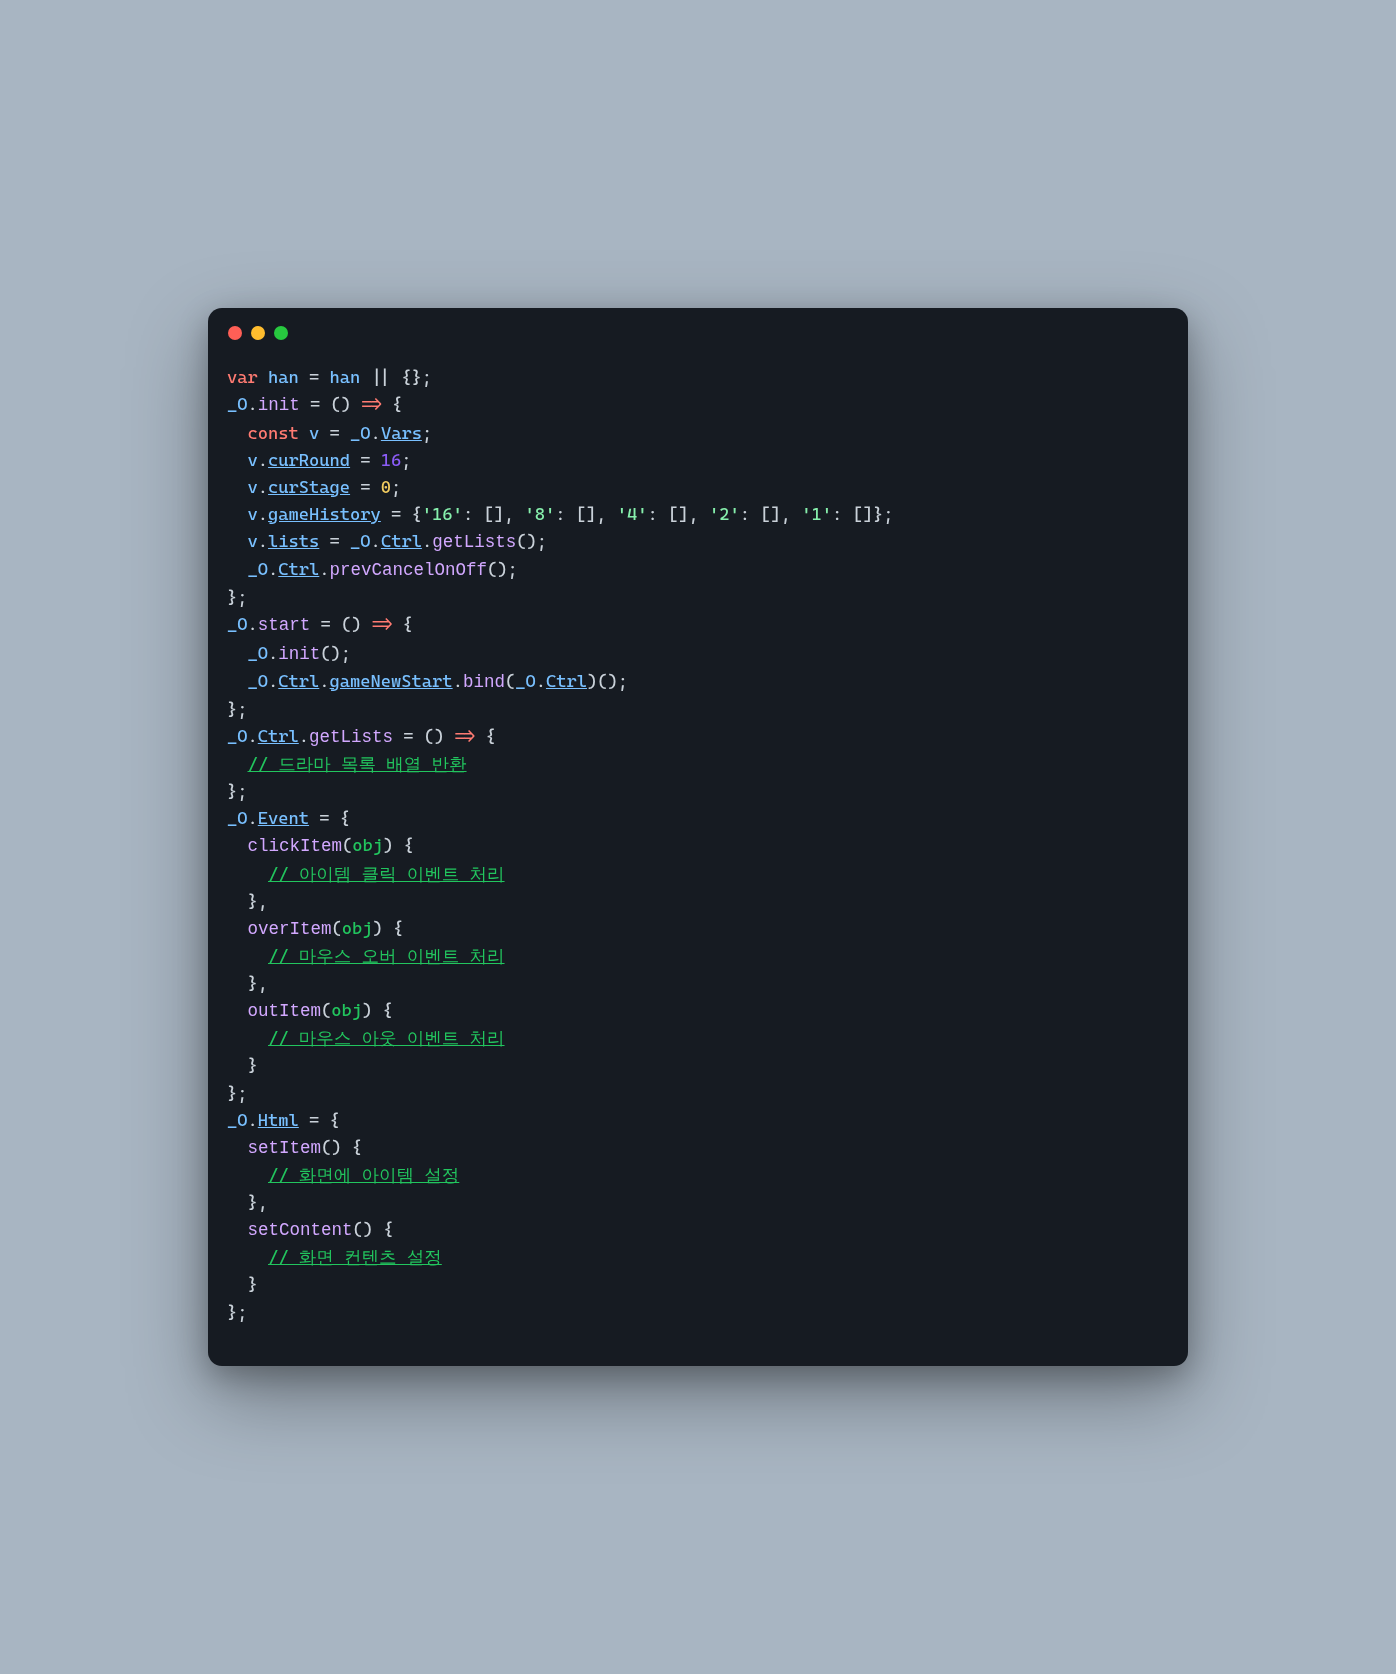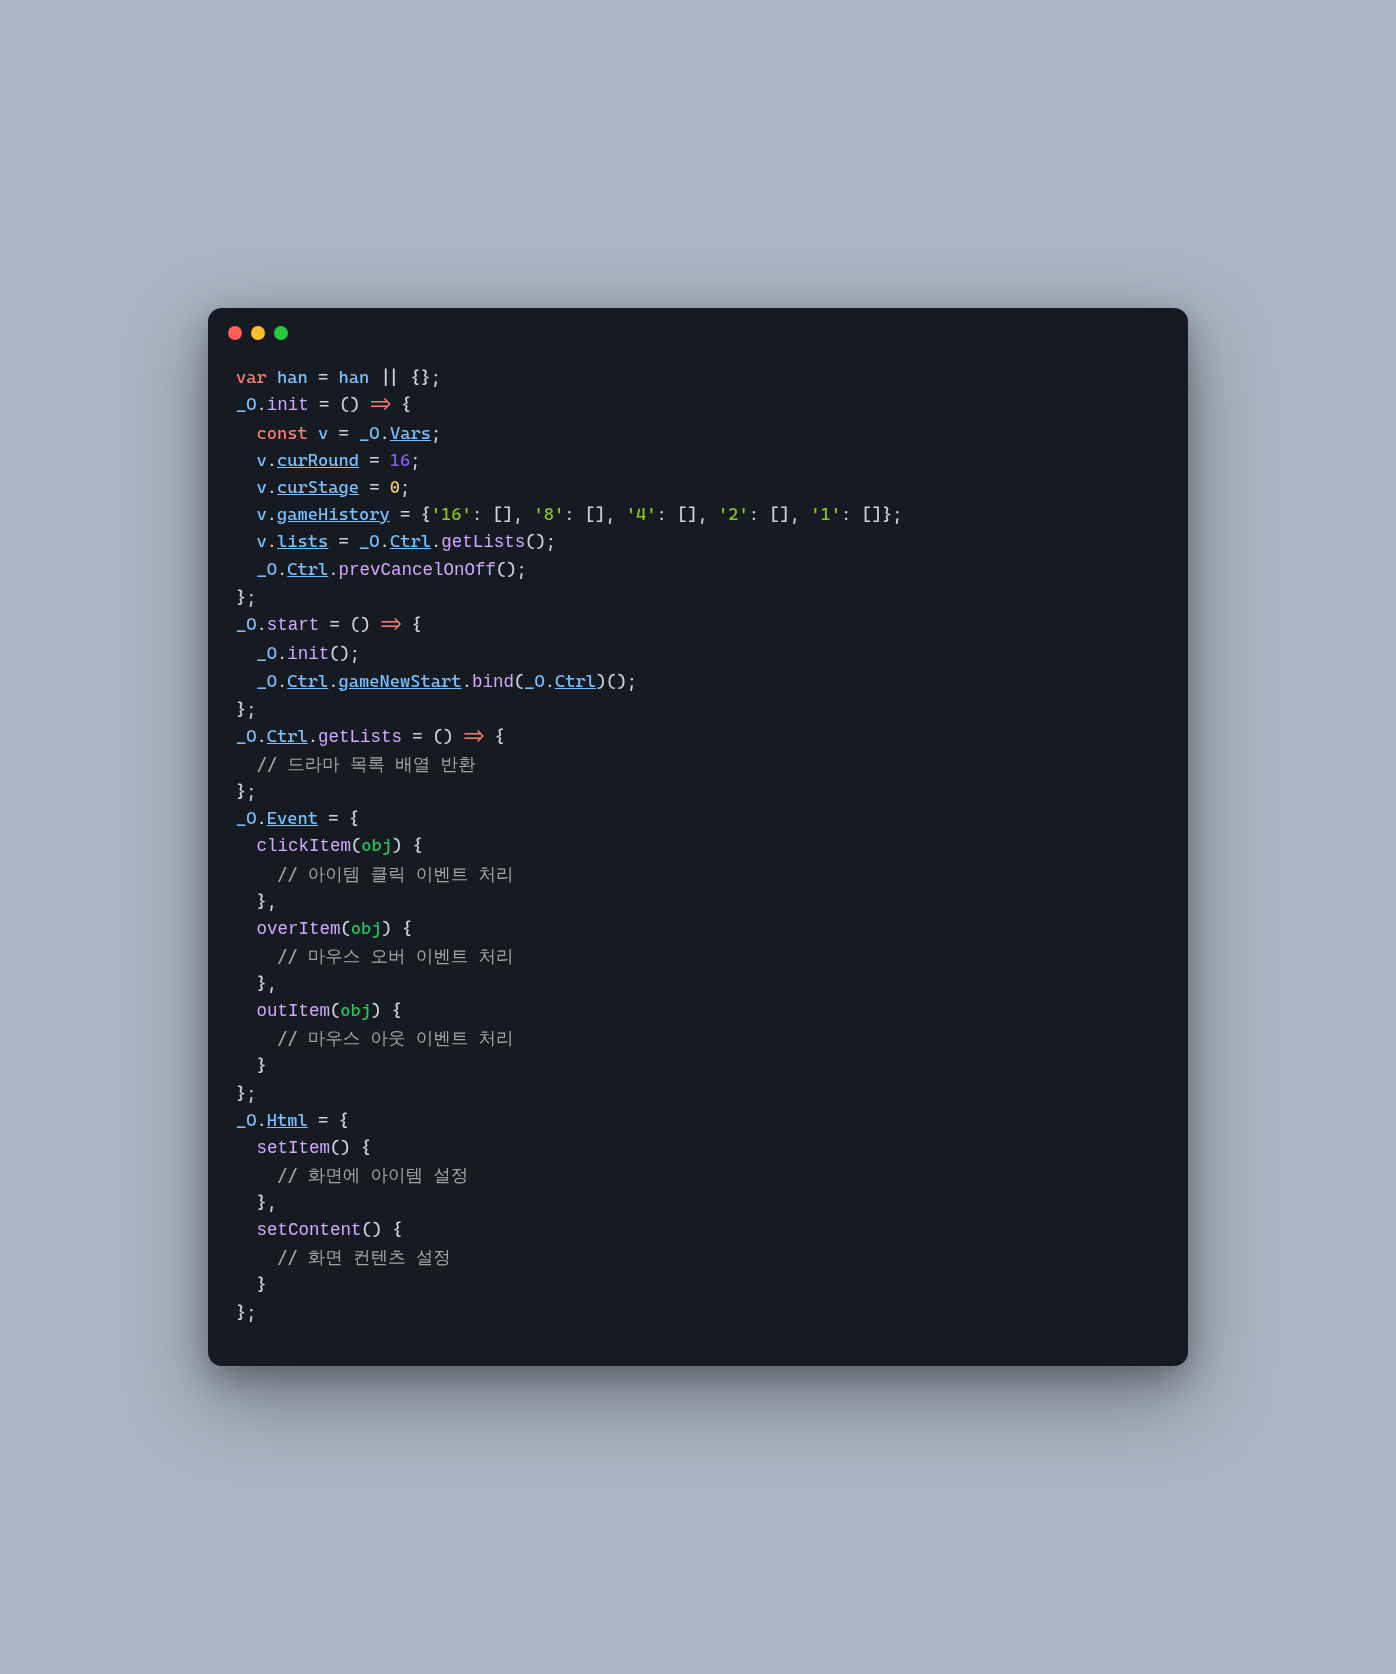--- a/index.html
+++ b/index.html
@@ -26,37 +26,37 @@
   }
   .dot {
     width: 14px;
     height: 14px;
     border-radius: 50%;
   }
   .dot.red { background: #ff5f56; }
   .dot.yellow { background: #ffbd2e; }
   .dot.green { background: #27c93f; }
   .code {
-    padding: 24px 28px 40px 28px;
+    padding: 24px 28px 40px 19px;
     font-size: 17.5px;
     line-height: 1.55;
     color: #c9d1d9;
     white-space: pre;
   }
   .kw   { color: #ff7b72; }   
   .id   { color: #79c0ff; }   
   .prop { color: #79c0ff; text-decoration: underline; }
   .fn   { color: #d2a8ff; font-family: Liberation Mono, monospace; }   
   .num  { color: #f2cc60; }   
   .num2 { color: #8b5cf6; }   
-  .str  { color: #84cc16; }   
+  .str  { color: #86efac; }   
   .op   { color: #ff7b72; }   
   .pn   { color: #c9d1d9; }   
   .obj  { color: #22c55e; }   
-  .cm   { color: #a3a3a3; font-style: normal; } 
+  .cm   { color: #22c55e; font-style: normal; text-decoration: underline; } 
 </style>
 </head>
 <body>
 
 <div class="window">
   <div class="titlebar">
     <div class="dot red"></div>
     <div class="dot yellow"></div>
     <div class="dot green"></div>
   </div>

